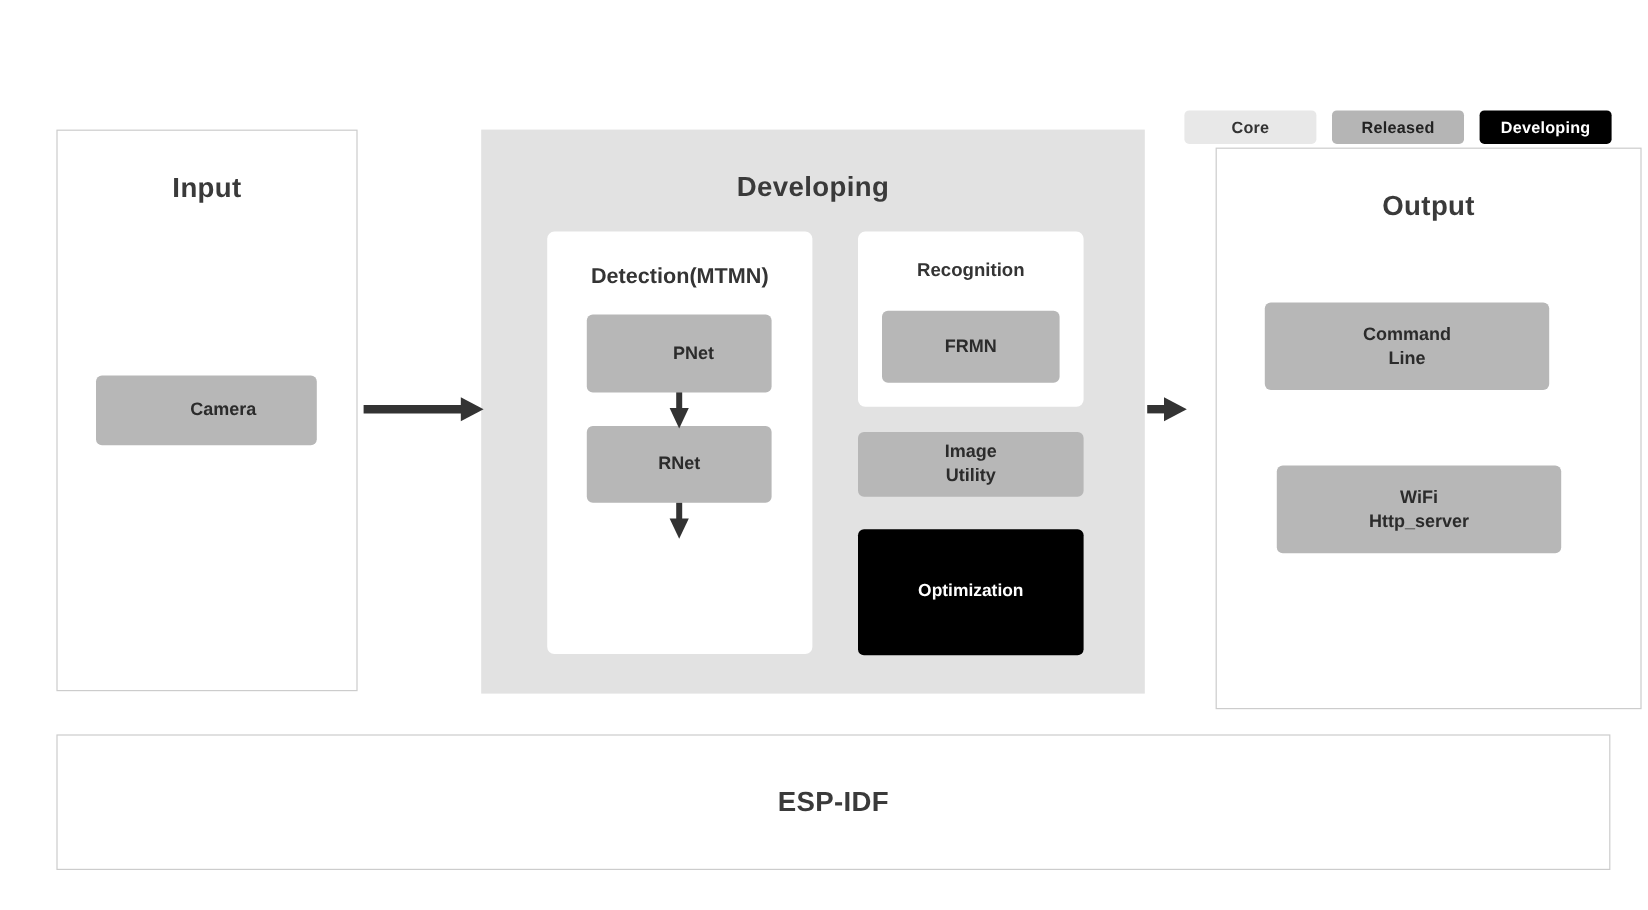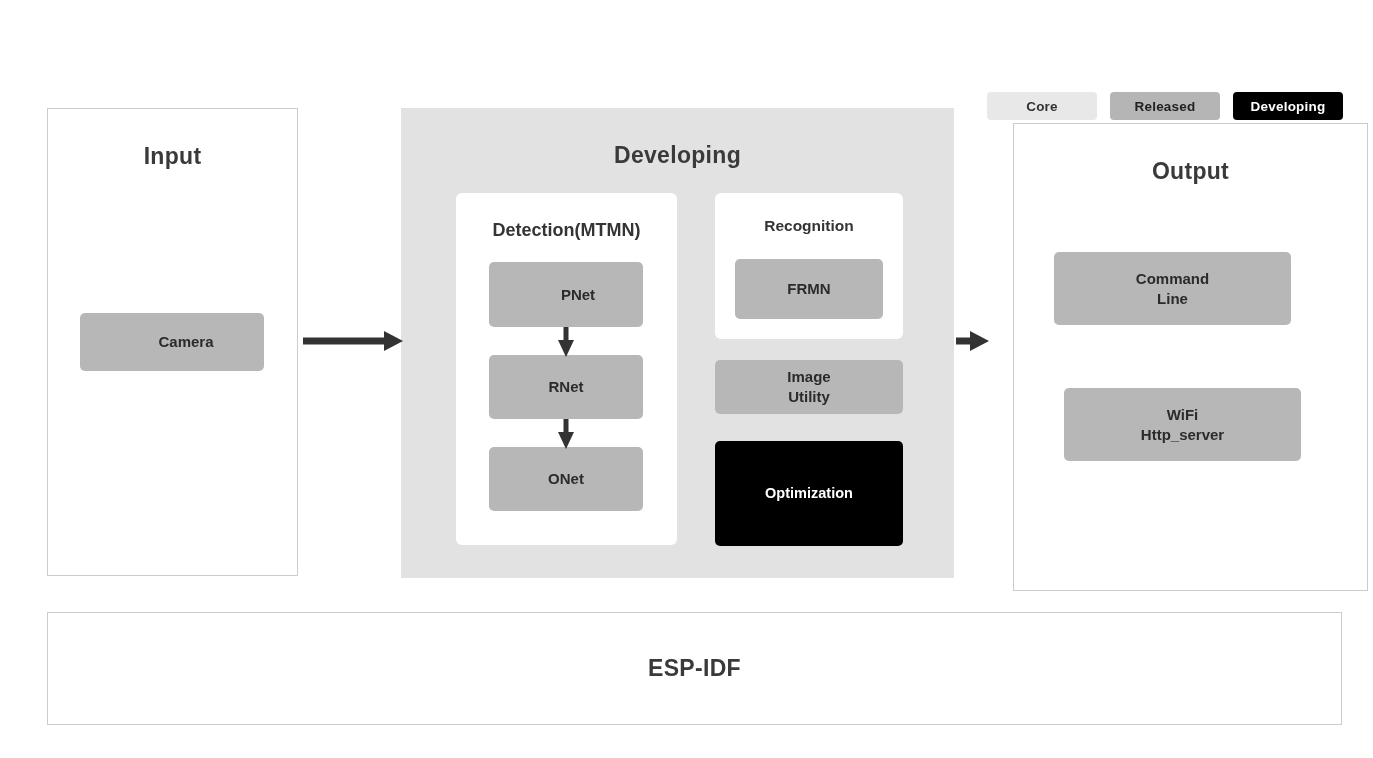--- a/index.html
+++ b/index.html
@@ -239,21 +239,20 @@
 
   <div class="panel" id="processing-panel">
     <div class="panel-title">Developing</div>
   </div>
 
   <div class="subpanel" id="detection-panel">
     <div class="subpanel-title">Detection(MTMN)</div>
   </div>
   <div class="node node-released" id="pnet-node">PNet</div>
   <div class="node node-released" id="rnet-node">RNet</div>
-  <div class="node node-released" id="onet-node">ONet</div>
 
   <div class="subpanel" id="recognition-panel">
     <div class="subpanel-title">Recognition</div>
   </div>
   <div class="node node-released" id="frmn-node">FRMN</div>
 
   <div class="node node-released" id="image-utility-node">
     <span>
       <span>Image</span><br>
       <span>Utility</span>

